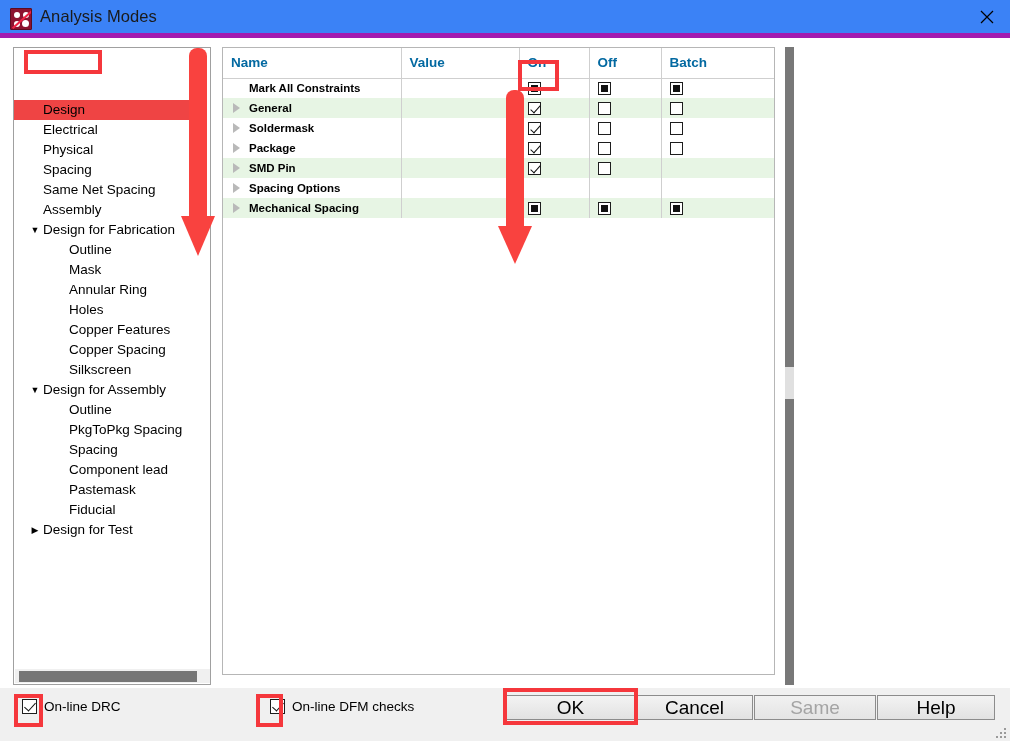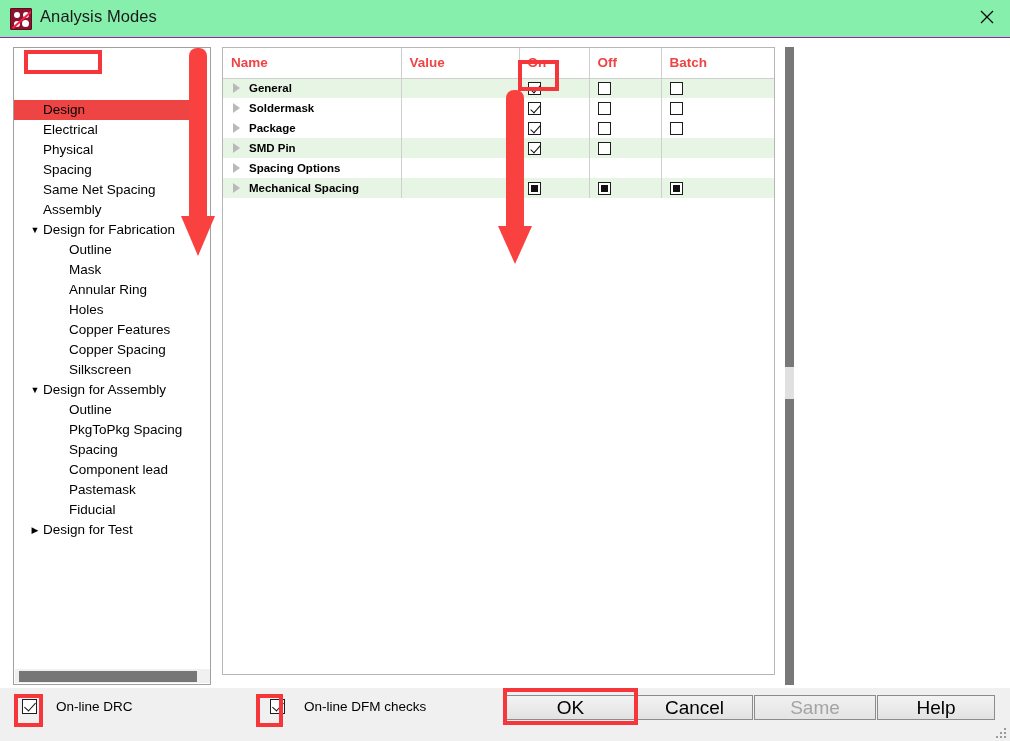--- a/index.html
+++ b/index.html
@@ -7,22 +7,22 @@
     margin: 0; padding: 0;
     width: 1010px; height: 741px;
     overflow: hidden;
     background: #ffffff;
     font-family: "Liberation Sans", sans-serif;
   }
 
   
   #titlebar {
     position: absolute; left: 0; top: 0; width: 1010px; height: 38px;
-    background: #86efac;
-    border-bottom: 1px solid #a21caf;
+    background: #3b82f6;
+    border-bottom: 5px solid #a21caf;
   }
   #app-icon {
     position: absolute; left: 10px; top: 8px; width: 22px; height: 22px;
     background: #8c1330;
     border: 1px solid #5e0c20;
     border-radius: 1px;
     overflow: hidden;
   }
   #app-icon .dot {
     position: absolute; width: 6px; height: 6px; border-radius: 50%;
@@ -94,21 +94,21 @@
   
   #table-panel {
     position: absolute; left: 222px; top: 9px; width: 553px; height: 628px;
     background: #ffffff;
     border: 1px solid #b6b6b6;
     overflow: hidden;
   }
   #grid { width: 100%; border-collapse: collapse; table-layout: fixed; }
   #grid th {
     height: 30px;
-    font-size: 13.5px; font-weight: bold; color: #ef4444;
+    font-size: 13.5px; font-weight: bold; color: #0369a1;
     text-align: left;
     background: #ffffff;
     border-bottom: 1px solid #cfcfcf;
     border-right: 1px solid #cfcfcf;
     padding: 0 0 0 8px;
     vertical-align: middle;
   }
   #grid th.last { border-right: none; }
   #grid td {
     height: 20px;
@@ -159,21 +159,21 @@
   }
 
   
   #footer {
     position: absolute; left: 0; top: 688px; width: 1010px; height: 53px;
     background: #f0f0f0;
   }
   .foot-check {
     position: absolute; top: 11px;
     font-size: 13.5px; color: #000;
-    display: flex; align-items: center; gap: 19px;
+    display: flex; align-items: center; gap: 7px;
     white-space: nowrap;
   }
   #check-drc  { left: 22px; }
   #check-dfm  { left: 262px; padding-left: 8px; }
   .foot-check .cb2 {
     width: 15px; height: 15px; border: 1px solid #1d1d1d; background: #fff;
     position: relative; flex: 0 0 auto;
   }
   .foot-check .cb2::after {
     content: ""; position: absolute; left: 4px; top: 0px;
@@ -328,20 +328,27 @@
       <thead>
           <tr id="grid-head">
             <th>Name</th>
             <th>Value</th>
             <th>On</th>
             <th>Off</th>
             <th class="last">Batch</th>
           </tr>
         </thead>
       <tbody id="grid-body">
+          <tr>
+            <td class="namecell"><span>Mark All Constraints</span></td>
+            <td></td>
+            <td class="cbcell"><span class="cb filled"></span></td>
+            <td class="cbcell"><span class="cb filled"></span></td>
+            <td class="cbcell last"><span class="cb filled"></span></td>
+          </tr>
           <tr class="alt">
             <td class="namecell"><span class="arrow"></span><span>General</span></td>
             <td></td>
             <td class="cbcell"><span class="cb checked"></span></td>
             <td class="cbcell"><span class="cb"></span></td>
             <td class="cbcell last"><span class="cb"></span></td>
           </tr>
           <tr>
             <td class="namecell"><span class="arrow"></span><span>Soldermask</span></td>
             <td></td>

